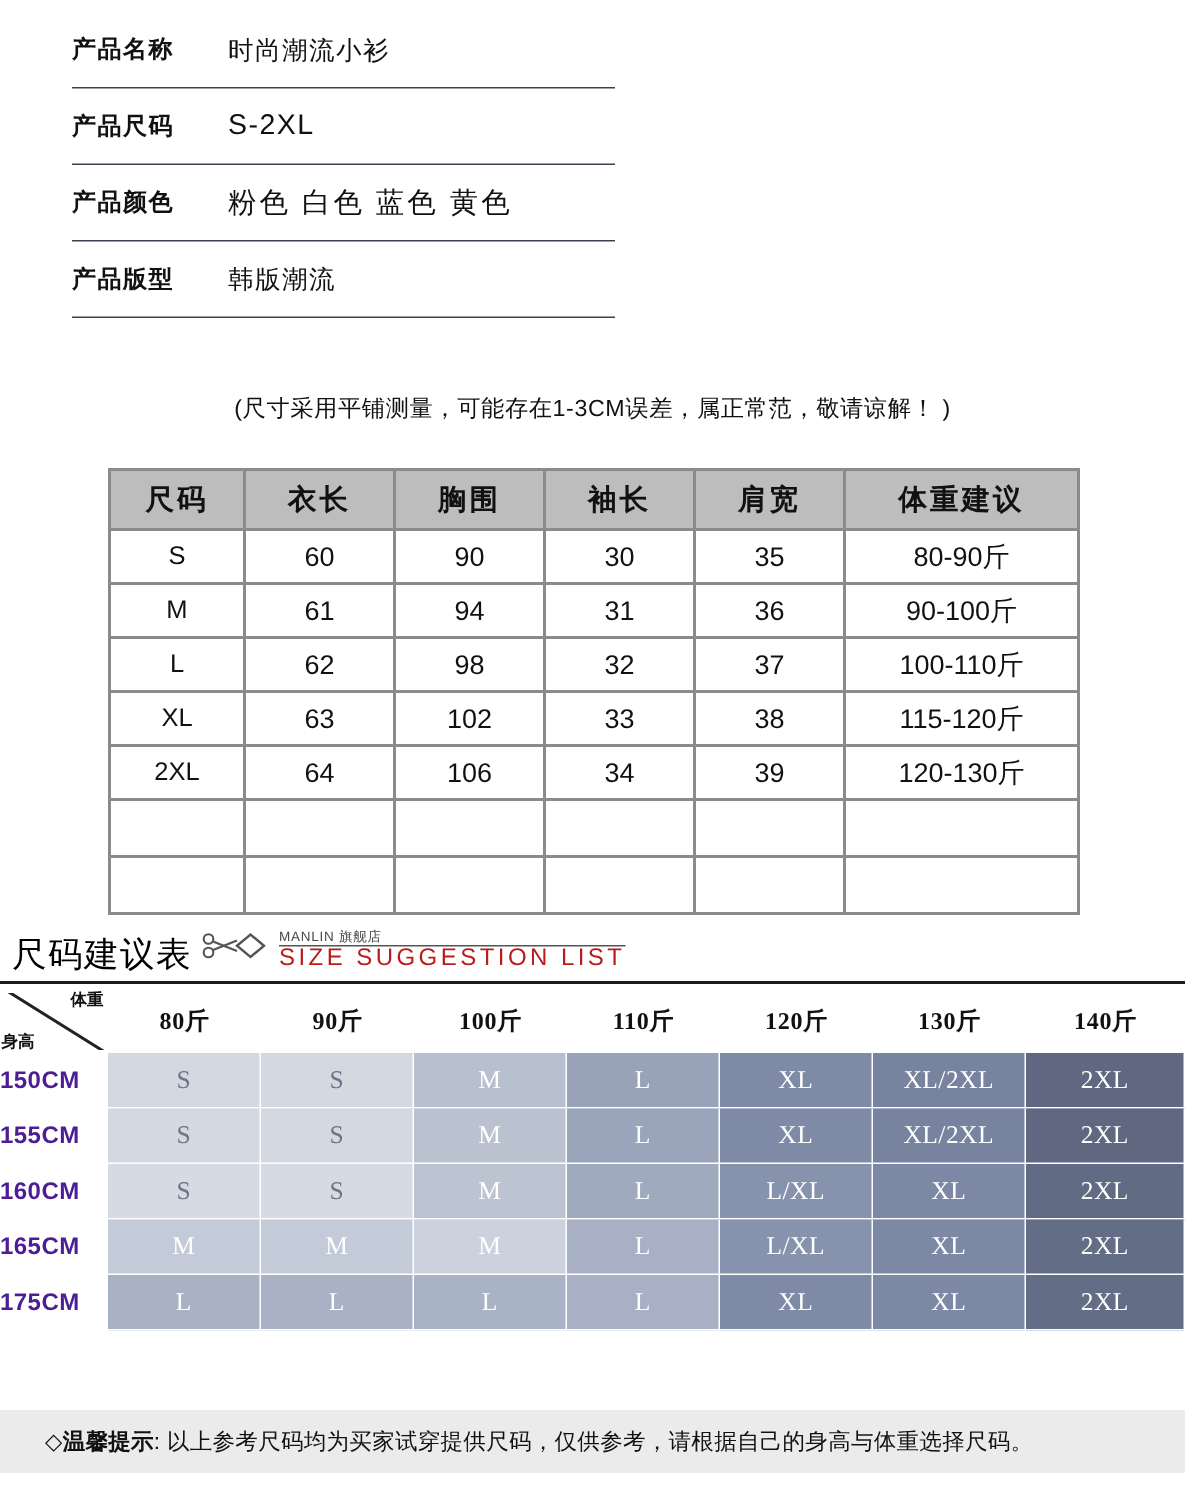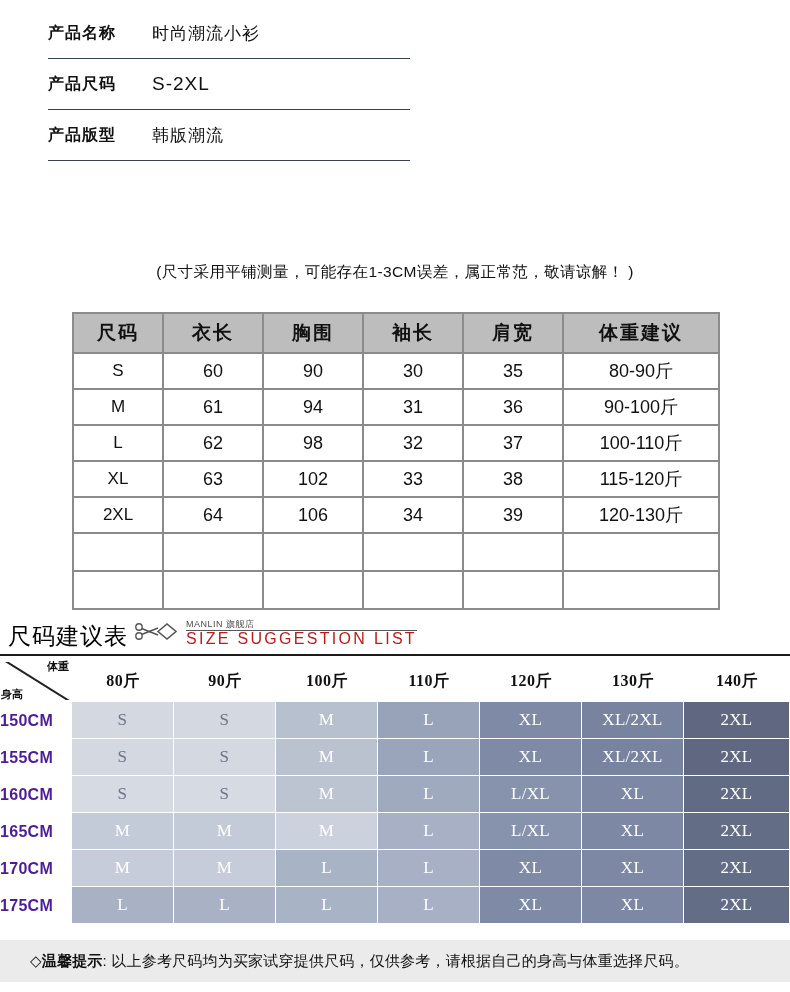--- a/index.html
+++ b/index.html
@@ -114,20 +114,24 @@
 <body>
 
 <div class="product-info">
   <div class="pi-row">
     <div class="pi-label">产品名称</div>
     <div class="pi-value">时尚潮流小衫</div>
   </div>
   <div class="pi-row">
     <div class="pi-label">产品尺码</div>
     <div class="pi-value big">S-2XL</div>
+  </div>
+  <div class="pi-row">
+    <div class="pi-label">产品颜色</div>
+    <div class="pi-value colors">粉色 白色 蓝色  黄色</div>
   </div>
   <div class="pi-row">
     <div class="pi-label">产品版型</div>
     <div class="pi-value">韩版潮流</div>
   </div>
 </div>
 
 <div class="measure-note">(尺寸采用平铺测量，可能存在1-3CM误差，属正常范，敬请谅解！ )</div>
 
 <table class="size-table">
@@ -292,30 +296,20 @@
           <th class="ht-head">165CM</th>
           <td class="cell" style="background: rgb(195, 202, 216);">M</td>
           <td class="cell" style="background: rgb(195, 202, 216);">M</td>
           <td class="cell" style="background: rgb(204, 210, 221);">M</td>
           <td class="cell" style="background: rgb(167, 176, 196);">L</td>
           <td class="cell" style="background: rgb(135, 147, 173);">L/XL</td>
           <td class="cell" style="background: rgb(125, 137, 164);">XL</td>
           <td class="cell" style="background: rgb(100, 109, 134);">2XL</td>
         </tr>
         <tr>
-          <th class="ht-head">170CM</th>
-          <td class="cell" style="background: rgb(198, 204, 217);">M</td>
-          <td class="cell" style="background: rgb(198, 204, 217);">M</td>
-          <td class="cell" style="background: rgb(169, 179, 198);">L</td>
-          <td class="cell" style="background: rgb(167, 176, 196);">L</td>
-          <td class="cell" style="background: rgb(126, 138, 166);">XL</td>
-          <td class="cell" style="background: rgb(125, 137, 164);">XL</td>
-          <td class="cell" style="background: rgb(100, 109, 134);">2XL</td>
-        </tr>
-        <tr>
           <th class="ht-head">175CM</th>
           <td class="cell" style="background: rgb(169, 178, 197);">L</td>
           <td class="cell" style="background: rgb(169, 178, 197);">L</td>
           <td class="cell" style="background: rgb(169, 179, 198);">L</td>
           <td class="cell" style="background: rgb(167, 176, 196);">L</td>
           <td class="cell" style="background: rgb(126, 138, 166);">XL</td>
           <td class="cell" style="background: rgb(125, 137, 164);">XL</td>
           <td class="cell" style="background: rgb(100, 109, 134);">2XL</td>
         </tr>
       </tbody>

